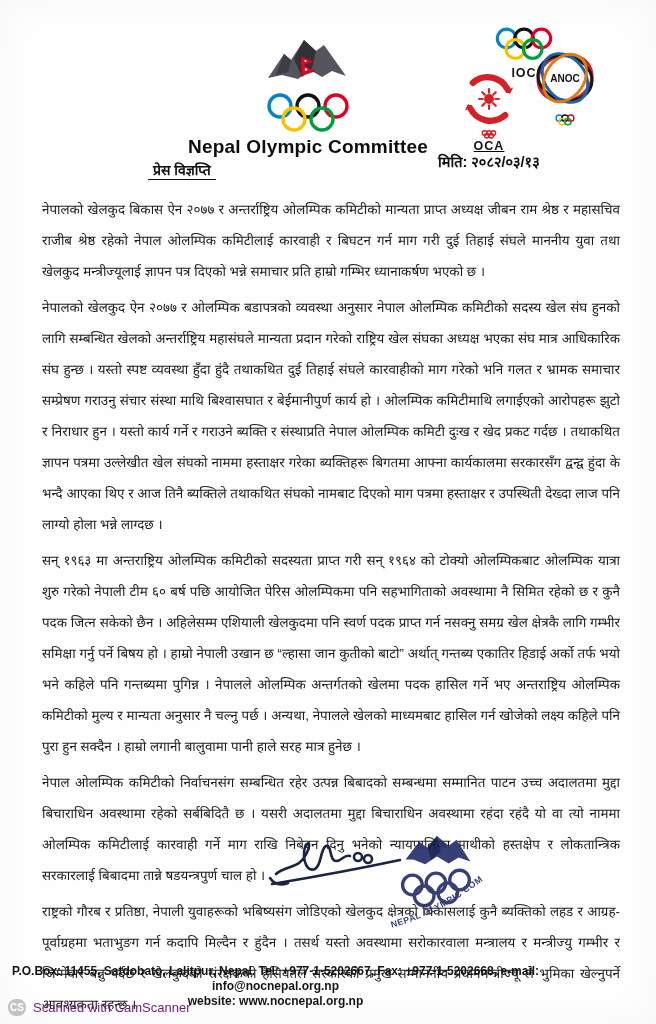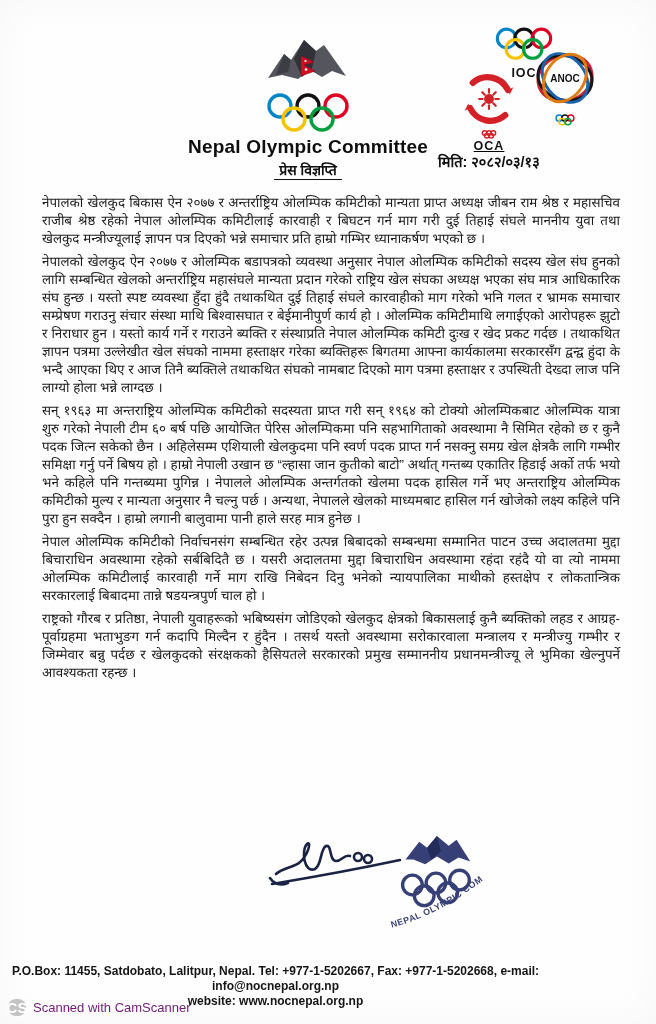--- a/index.html
+++ b/index.html
@@ -6,45 +6,45 @@
   .page{
     position:relative;width:656px;height:1024px;margin:0 auto;
     background:#fefefe;overflow:hidden;
     font-family:"Liberation Sans","DejaVu Sans",sans-serif;
     box-shadow:inset 0 0 40px rgba(0,0,0,0.03);
   }
   
   .noc-logo{position:absolute;left:256px;top:34px;width:104px;height:104px;}
   .noc-title{position:absolute;left:148px;top:136px;width:320px;text-align:center;
     font-size:19px;font-weight:bold;color:#0e0e0e;letter-spacing:.2px;white-space:nowrap;}
-  .noc-subtitle{position:absolute;left:148px;top:160px;width:320px;text-align:center;}
+  .noc-subtitle{position:absolute;left:148px;top:160px;width:320px;}
   .noc-subtitle span{font-size:14px;font-weight:bold;color:#101010;
     border-bottom:1.6px solid #101010;padding:0 5px 1px;}
   .logo-block{position:absolute;text-align:center;}
   .ioc{left:490px;top:26px;width:68px;}
   .oca{left:458px;top:72px;width:62px;text-decoration:underline;}
   .anoc{left:530px;top:46px;width:70px;}
   .logo-label{font-size:12.5px;font-weight:bold;color:#141414;letter-spacing:1px;margin-top:0;}
   .tiny-rings{display:block;margin:0 auto;}
   .date-line{position:absolute;left:438px;top:151px;font-size:14.5px;font-weight:bold;color:#101010;white-space:nowrap;}
   
   .body-text{position:absolute;left:42px;top:194px;width:578px;
-    font-size:13.4px;line-height:18px;color:#1c1c1c;text-align:justify;}
+    font-size:13.4px;line-height:31px;color:#1c1c1c;text-align:justify;}
   .body-text p{margin:0 0 5px 0;}
   .closing{ text-align:left; }
   
   .signature{position:absolute;left:268px;top:834px;width:136px;height:60px;}
   .stamp{position:absolute;left:380px;top:830px;width:108px;height:108px;opacity:.92;}
   
   .footer{position:absolute;left:0;top:964px;width:551px;text-align:center;
     font-size:12px;font-weight:bold;color:#151515;line-height:15px;}
   
   .watermark{position:absolute;left:8px;top:999px;display:flex;align-items:center;gap:7px;}
   .cs-badge{width:18px;height:17px;background:#c3c3c3;border-radius:8px;color:#ffffff;
-    font-size:15px;font-weight:bold;display:flex;align-items:center;justify-content:center;}
+    font-size:10px;font-weight:bold;display:flex;align-items:center;justify-content:center;}
   .cs-text{color:#701a75;font-size:13px;}
 </style>
 </head>
 <body>
 
 <div class="page">
 
   <svg class="noc-logo" viewBox="0 0 100 104" aria-hidden="true">
     <g>
       <path d="M10,44 L26,20 33,26 46,6 58,17 66,11 88,42 74,37 64,43 52,36 40,45 24,41 Z" fill="#55555e"></path>

